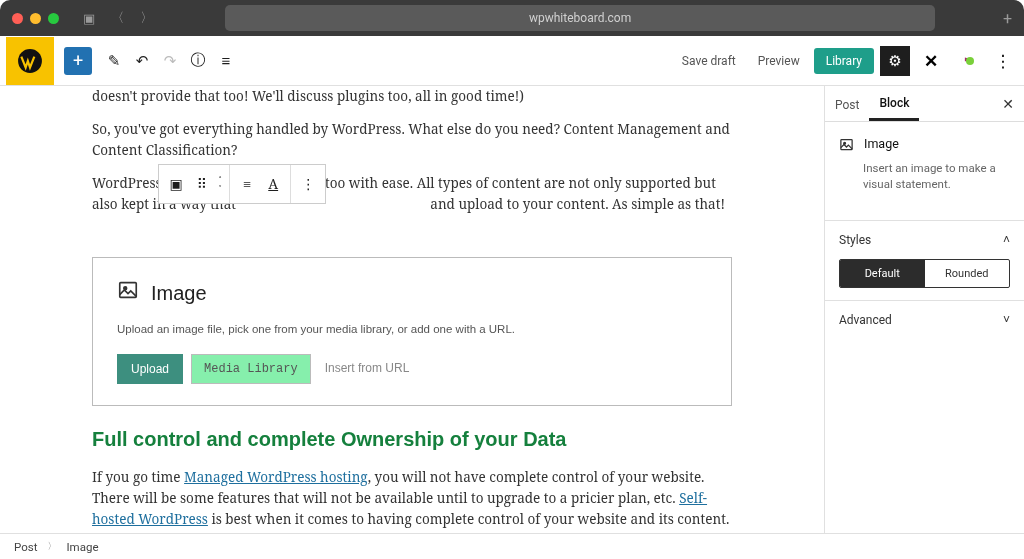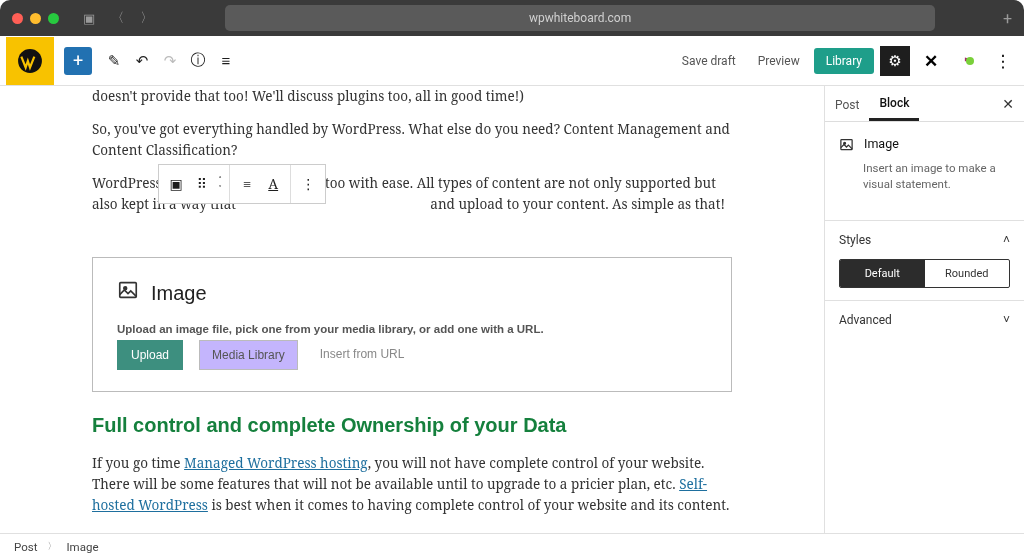--- a/index.html
+++ b/index.html
@@ -130,31 +130,31 @@
     
     .image-block {
       border: 1px solid #bbb;
       padding: 20px 24px 20px 24px;
       margin: 42px 0 16px 0;
       background: #fff;
     }
     .ib-head { display: flex; align-items: center; gap: 12px; margin-bottom: 12px; }
     .ib-head .ib-icon { font-size: 20px; color: #333; }
     .ib-head .ib-title { font-size: 20px; font-family: -apple-system, sans-serif; color: #222; }
-    .ib-desc { font-size: 11.5px; color: #555; font-family: -apple-system, sans-serif; font-weight: bold;}
-    .ib-actions { display: flex; gap: 16px; align-items: center; }
+    .ib-desc { font-size: 11.5px; color: #555; margin-bottom: 14px; font-family: -apple-system, sans-serif;}
+    .ib-actions { display: flex; gap: 8px; align-items: center; }
     .btn-upload {
       background: #3d8f7f; color: #fff; font-size: 12px;
       padding: 8px 14px; border: none; cursor: pointer;
       font-family: -apple-system, sans-serif;
     }
     .btn-media {
-      background: #c4b5fd; color: #555; font-size: 12px;
+      background: #86efac; color: #555; font-size: 12px;
       padding: 7px 12px; border: 1px solid #bbb; cursor: pointer;
-      font-family: Liberation Sans, sans-serif;
+      font-family: Liberation Mono, monospace;
     }
     .btn-url {
       color: #888; font-size: 12px; padding: 7px 6px; cursor: pointer;
       font-family: -apple-system, sans-serif;
     }
 
     
     .inspector {
       width: 200px;
       border-left: 1px solid #e0e0e0;

